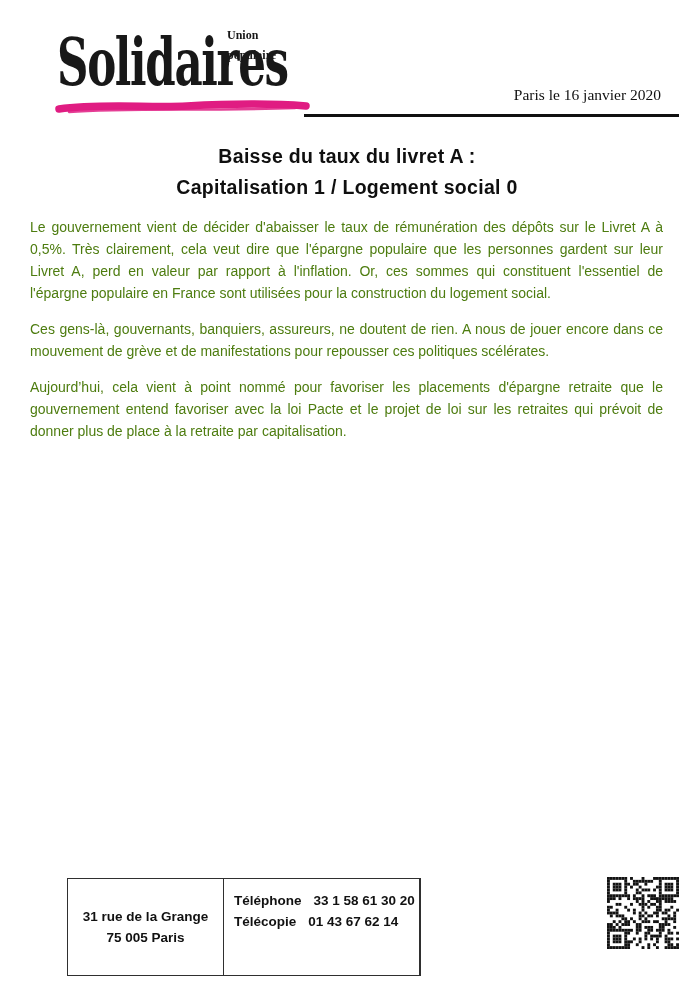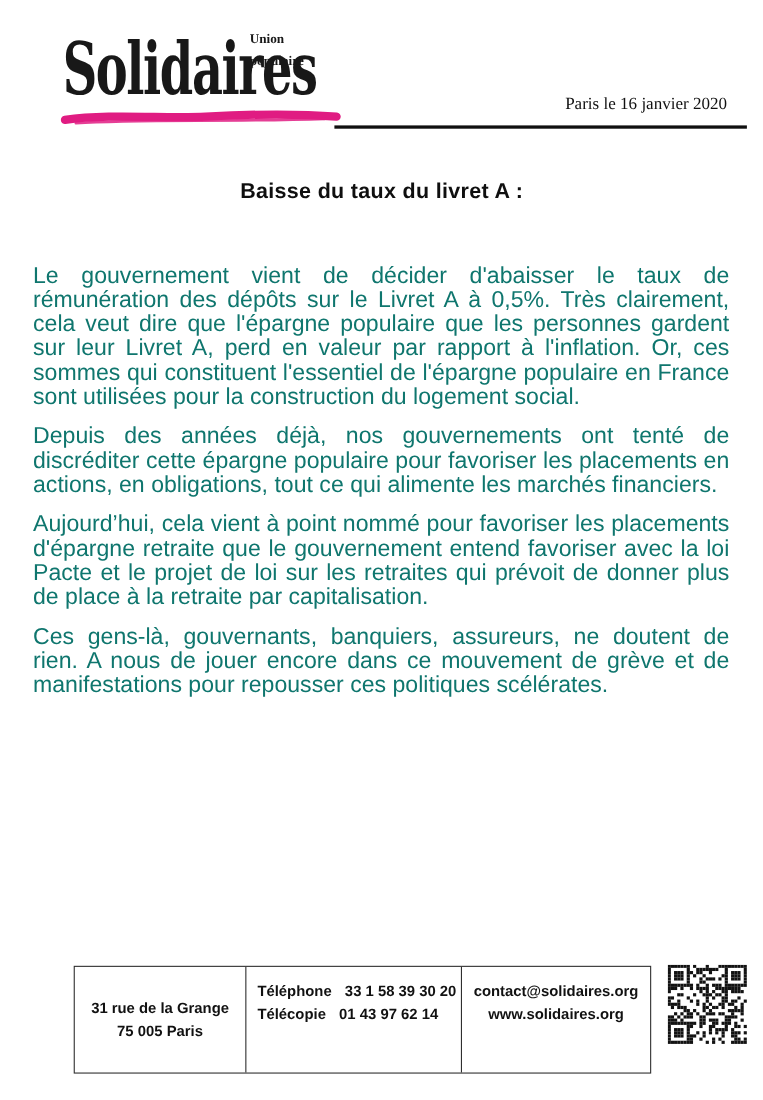--- a/index.html
+++ b/index.html
@@ -38,31 +38,31 @@
     font-size: 15.5px; color: #111;
   }
   .header-rule {
     position: absolute; top: 114px; left: 304px; right: 15px;
     height: 3px; background: #101010;
   }
 
   
   .doc-title {
     position: absolute; top: 141px; left: 0; right: 0;
-    margin: 18px; text-align: center;
+    margin: 0; text-align: center;
     font-size: 19.5px; font-weight: 700; line-height: 31px;
     letter-spacing: 0.3px; color: #0f0f0f;
   }
   .doc-title span { display: block; }
 
   
   .body-text {
-    position: absolute; top: 240px; left: 30px; width: 633px;
-    font-size: 21px; line-height: 22px; text-align: justify;
-    color: #0f766e;
+    position: absolute; top: 216px; left: 30px; width: 633px;
+    font-size: 14px; line-height: 22px; text-align: justify;
+    color: #4d7c0f;
   }
   .body-text p { margin: 0 0 14px 0; }
 
   
   .footer-table {
     position: absolute; left: 67px; top: 878px; height: 98px;
     display: flex; box-sizing: border-box;
     border: 1.5px solid #2f2f2f;
     font-weight: 700; font-size: 13.5px; line-height: 21px; color: #111;
   }
@@ -93,41 +93,37 @@
       <path d="M4 11 C 45 5, 95 10, 132 8 S 212 5, 251 8" fill="none" stroke-width="7.5" stroke-linecap="round" stroke="#e01c82"></path>
       <path d="M14 14 C 70 10, 150 13, 240 10" fill="none" stroke-width="2.5" stroke-linecap="round" opacity="0.85" stroke="#e01c82"></path>
     </svg>
   </div>
 
   <div class="date">Paris le 16 janvier 2020</div>
   <div class="header-rule"></div>
 
   <h1 class="doc-title">
     <span>Baisse du taux du livret A :</span>
+    <span>Capitalisation 1 / Logement social 0</span>
   </h1>
 
   <div class="body-text">
     <p>Le gouvernement vient de décider d'abaisser le taux de rémunération des dépôts sur le Livret A à 0,5%. Très clairement, cela veut dire que l'épargne populaire que les personnes gardent sur leur Livret A, perd en valeur par rapport à l'inflation. Or, ces sommes qui constituent l'essentiel de l'épargne populaire en France sont utilisées pour la construction du logement social.</p>
-    <p>Depuis des années déjà, nos gouvernements ont tenté de discréditer cette épargne populaire pour favoriser les placements en actions, en obligations, tout ce qui alimente les marchés financiers.</p>
+    <p>Ces gens-là, gouvernants, banquiers, assureurs, ne doutent de rien. A nous de jouer encore dans ce mouvement de grève et de manifestations pour repousser ces politiques scélérates.</p>
     <p>Aujourd’hui, cela vient à point nommé pour favoriser les placements d'épargne retraite que le gouvernement entend favoriser avec la loi Pacte et le projet de loi sur les retraites qui prévoit de donner plus de place à la retraite par capitalisation.</p>
-    <p>Ces gens-là, gouvernants, banquiers, assureurs, ne doutent de rien. A nous de jouer encore dans ce mouvement de grève et de manifestations pour repousser ces politiques scélérates.</p>
   </div>
 
   <div class="footer-table">
     <div class="fc fc1">
       <div>31 rue de la Grange</div>
       <div>75 005 Paris</div>
     </div>
     <div class="fc fc2">
-      <div><span>Téléphone</span><span class="num">33 1 58 39 30 20</span></div>
-      <div><span>Télécopie</span><span class="num">01 43 97 62 14</span></div>
-    </div>
-    <div class="fc fc3">
-      <div>contact@solidaires.org</div>
-      <div>www.solidaires.org</div>
+      <div><span>Téléphone</span><span class="num">33 1 58 61 30 20</span></div>
+      <div><span>Télécopie</span><span class="num">01 43 67 62 14</span></div>
     </div>
   </div>
 
   <div class="qr"><svg width="72" height="72" viewBox="0 0 72 72" xmlns="http://www.w3.org/2000/svg">
         <rect x="0.00" y="0.00" width="2.88" height="2.88"></rect>
         <rect x="2.88" y="0.00" width="2.88" height="2.88"></rect>
         <rect x="5.76" y="0.00" width="2.88" height="2.88"></rect>
         <rect x="8.64" y="0.00" width="2.88" height="2.88"></rect>
         <rect x="11.52" y="0.00" width="2.88" height="2.88"></rect>
         <rect x="14.40" y="0.00" width="2.88" height="2.88"></rect>

